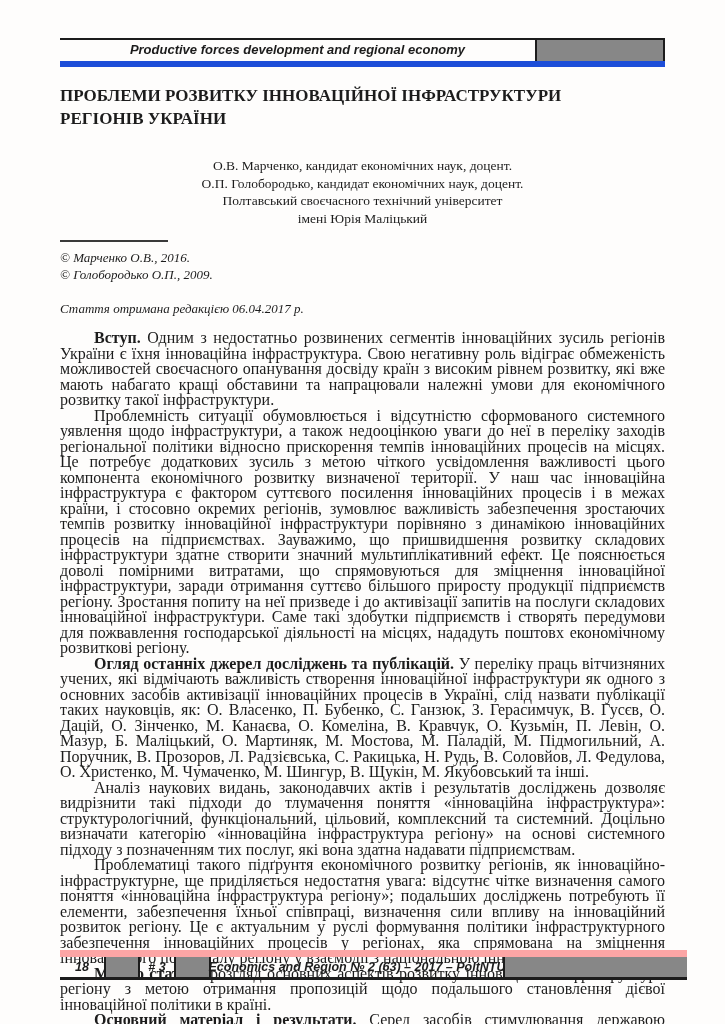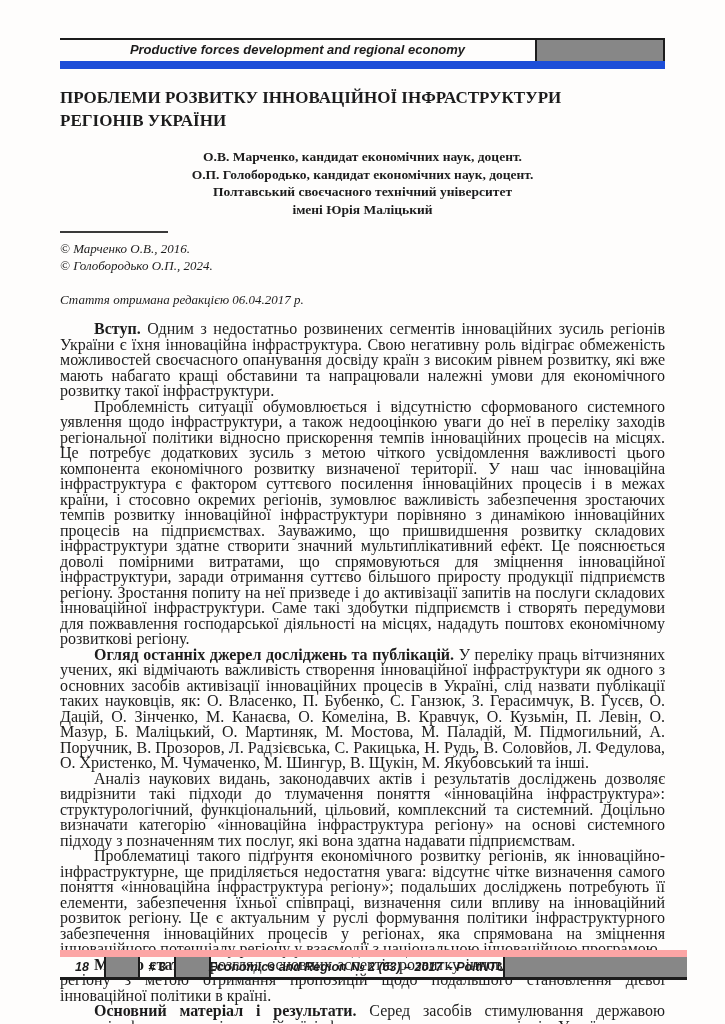--- a/index.html
+++ b/index.html
@@ -7,33 +7,33 @@
     width:725px;height:1024px;box-sizing:border-box;
     padding:38px 60px 0 60px;
     position:relative;margin:0 auto;
     background:#fefdfc;color:#1c1c1c;
     font-family:"Liberation Serif",serif;
     overflow:hidden;
   }
   
   .running-head{
     display:flex;align-items:stretch;height:21px;
-    border-top:2px solid #1c1c1c;border-bottom:8px solid #1d4ed8;
+    border-top:2px solid #1c1c1c;border-bottom:6px solid #1d4ed8;
   }
   .rh-text{
     flex:1;text-align:center;
     font-family:"Liberation Sans",sans-serif;
     font-weight:bold;font-style:italic;font-size:13px;line-height:20px;
     white-space:nowrap;overflow:hidden;
   }
   .rh-gray{width:126px;background:#878787;border-left:2px solid #1c1c1c;border-right:2px solid #1c1c1c;}
   
   .udc{margin-top:16px;font-size:13.5px;}
   .title{margin-top:17px;text-align:left;font-weight:bold;font-size:17px;line-height:23px;}
-  .authors{margin-top:16px;text-align:center;font-weight:bold;font-size:13.5px;line-height:17.5px;}
+  .authors{margin-top:27px;text-align:center;font-weight:normal;font-size:13.5px;line-height:17.5px;}
   .fnrule{margin-top:13px;width:108px;border:0;border-top:2px solid #3a3a3a;margin-left:0;}
   .copyright{font-style:italic;font-size:13px;line-height:16.5px;}
   .received{font-style:italic;font-size:13px;margin-top:18px;}
   
   .body{margin-top:13px;text-align:justify;font-size:16px;line-height:15.5px;}
   .body p{margin:0;text-indent:34px;}
   
   .footer{
     position:absolute;left:60px;right:38px;bottom:44px;height:20px;
     display:flex;align-items:stretch;
@@ -67,21 +67,21 @@
 
   <div class="authors">
     <div>О.В. Марченко, кандидат економічних наук, доцент.</div>
     <div>О.П. Голобородько, кандидат економічних наук, доцент.</div>
     <div>Полтавський своєчасного технічний університет</div>
     <div>імені Юрія Маліцький</div>
   </div>
 
   <hr class="fnrule">
   <div class="copyright">© Марченко О.В., 2016.</div>
-  <div class="copyright">© Голобородько О.П., 2024.</div>
+  <div class="copyright">© Голобородько О.П., 2009.</div>
 
   <div class="received">Стаття отримана редакцією 06.04.2017 р.</div>
 
   <div class="body">
       <p><b>Вступ.</b> Одним з недостатньо розвинених сегментів інноваційних зусиль регіонів України є їхня інноваційна інфраструктура. Свою негативну роль відіграє обмеженість можливостей своєчасного опанування досвіду країн з високим рівнем розвитку, які вже мають набагато кращі обставини та напрацювали належні умови для економічного розвитку такої інфраструктури.</p>
       <p>Проблемність ситуації обумовлюється і відсутністю сформованого системного уявлення щодо інфраструктури, а також недооцінкою уваги до неї в переліку заходів регіональної політики відносно прискорення темпів інноваційних процесів на місцях. Це потребує додаткових зусиль з метою чіткого усвідомлення важливості цього компонента економічного розвитку визначеної території. У наш час інноваційна інфраструктура є фактором суттєвого посилення інноваційних процесів і в межах країни, і стосовно окремих регіонів, зумовлює важливість забезпечення зростаючих темпів розвитку інноваційної інфраструктури порівняно з динамікою інноваційних процесів на підприємствах. Зауважимо, що пришвидшення розвитку складових інфраструктури здатне створити значний мультиплікативний ефект. Це пояснюється доволі помірними витратами, що спрямовуються для зміцнення інноваційної інфраструктури, заради отримання суттєво більшого приросту продукції підприємств регіону. Зростання попиту на неї призведе і до активізації запитів на послуги складових інноваційної інфраструктури. Саме такі здобутки підприємств і створять передумови для пожвавлення господарської діяльності на місцях, нададуть поштовх економічному розвиткові регіону.</p>
       <p><b>Огляд останніх джерел досліджень та публікацій.</b> У переліку праць вітчизняних учених, які відмічають важливість створення інноваційної інфраструктури як одного з основних засобів активізації інноваційних процесів в Україні, слід назвати публікації таких науковців, як: О. Власенко, П. Бубенко, С. Ганзюк, З. Герасимчук, В. Гусєв, О. Дацій, О. Зінченко, М. Канаєва, О. Комеліна, В. Кравчук, О. Кузьмін, П. Левін, О. Мазур, Б. Маліцький, О. Мартиняк, М. Мостова, М. Паладій, М. Підмогильний, А. Поручник, В. Прозоров, Л. Радзієвська, С. Ракицька, Н. Рудь, В. Соловйов, Л. Федулова, О. Христенко, М. Чумаченко, М. Шингур, В. Щукін, М. Якубовський та інші.</p>
       <p>Аналіз наукових видань, законодавчих актів і результатів досліджень дозволяє видрізнити такі підходи до тлумачення поняття «інноваційна інфраструктура»: структурологічний, функціональний, цільовий, комплексний та системний. Доцільно визначати категорію «інноваційна інфраструктура регіону» на основі системного підходу з позначенням тих послуг, які вона здатна надавати підприємствам.</p>
       <p>Проблематиці такого підґрунтя економічного розвитку регіонів, як інноваційно-інфраструктурне, ще приділяється недостатня увага: відсутнє чітке визначення самого поняття «інноваційна інфраструктура регіону»; подальших досліджень потребують її елементи, забезпечення їхньої співпраці, визначення сили впливу на інноваційний розвиток регіону. Це є актуальним у руслі формування політики інфраструктурного забезпечення інноваційних процесів у регіонах, яка спрямована на зміцнення інноваційного потенціалу регіону у взаємодії з національною інноваційною програмою.</p>
       <p><b>Метою статті</b> є розгляд основних аспектів розвитку інноваційної інфраструктури регіону з метою отримання пропозицій щодо подальшого становлення дієвої інноваційної політики в країні.</p>

